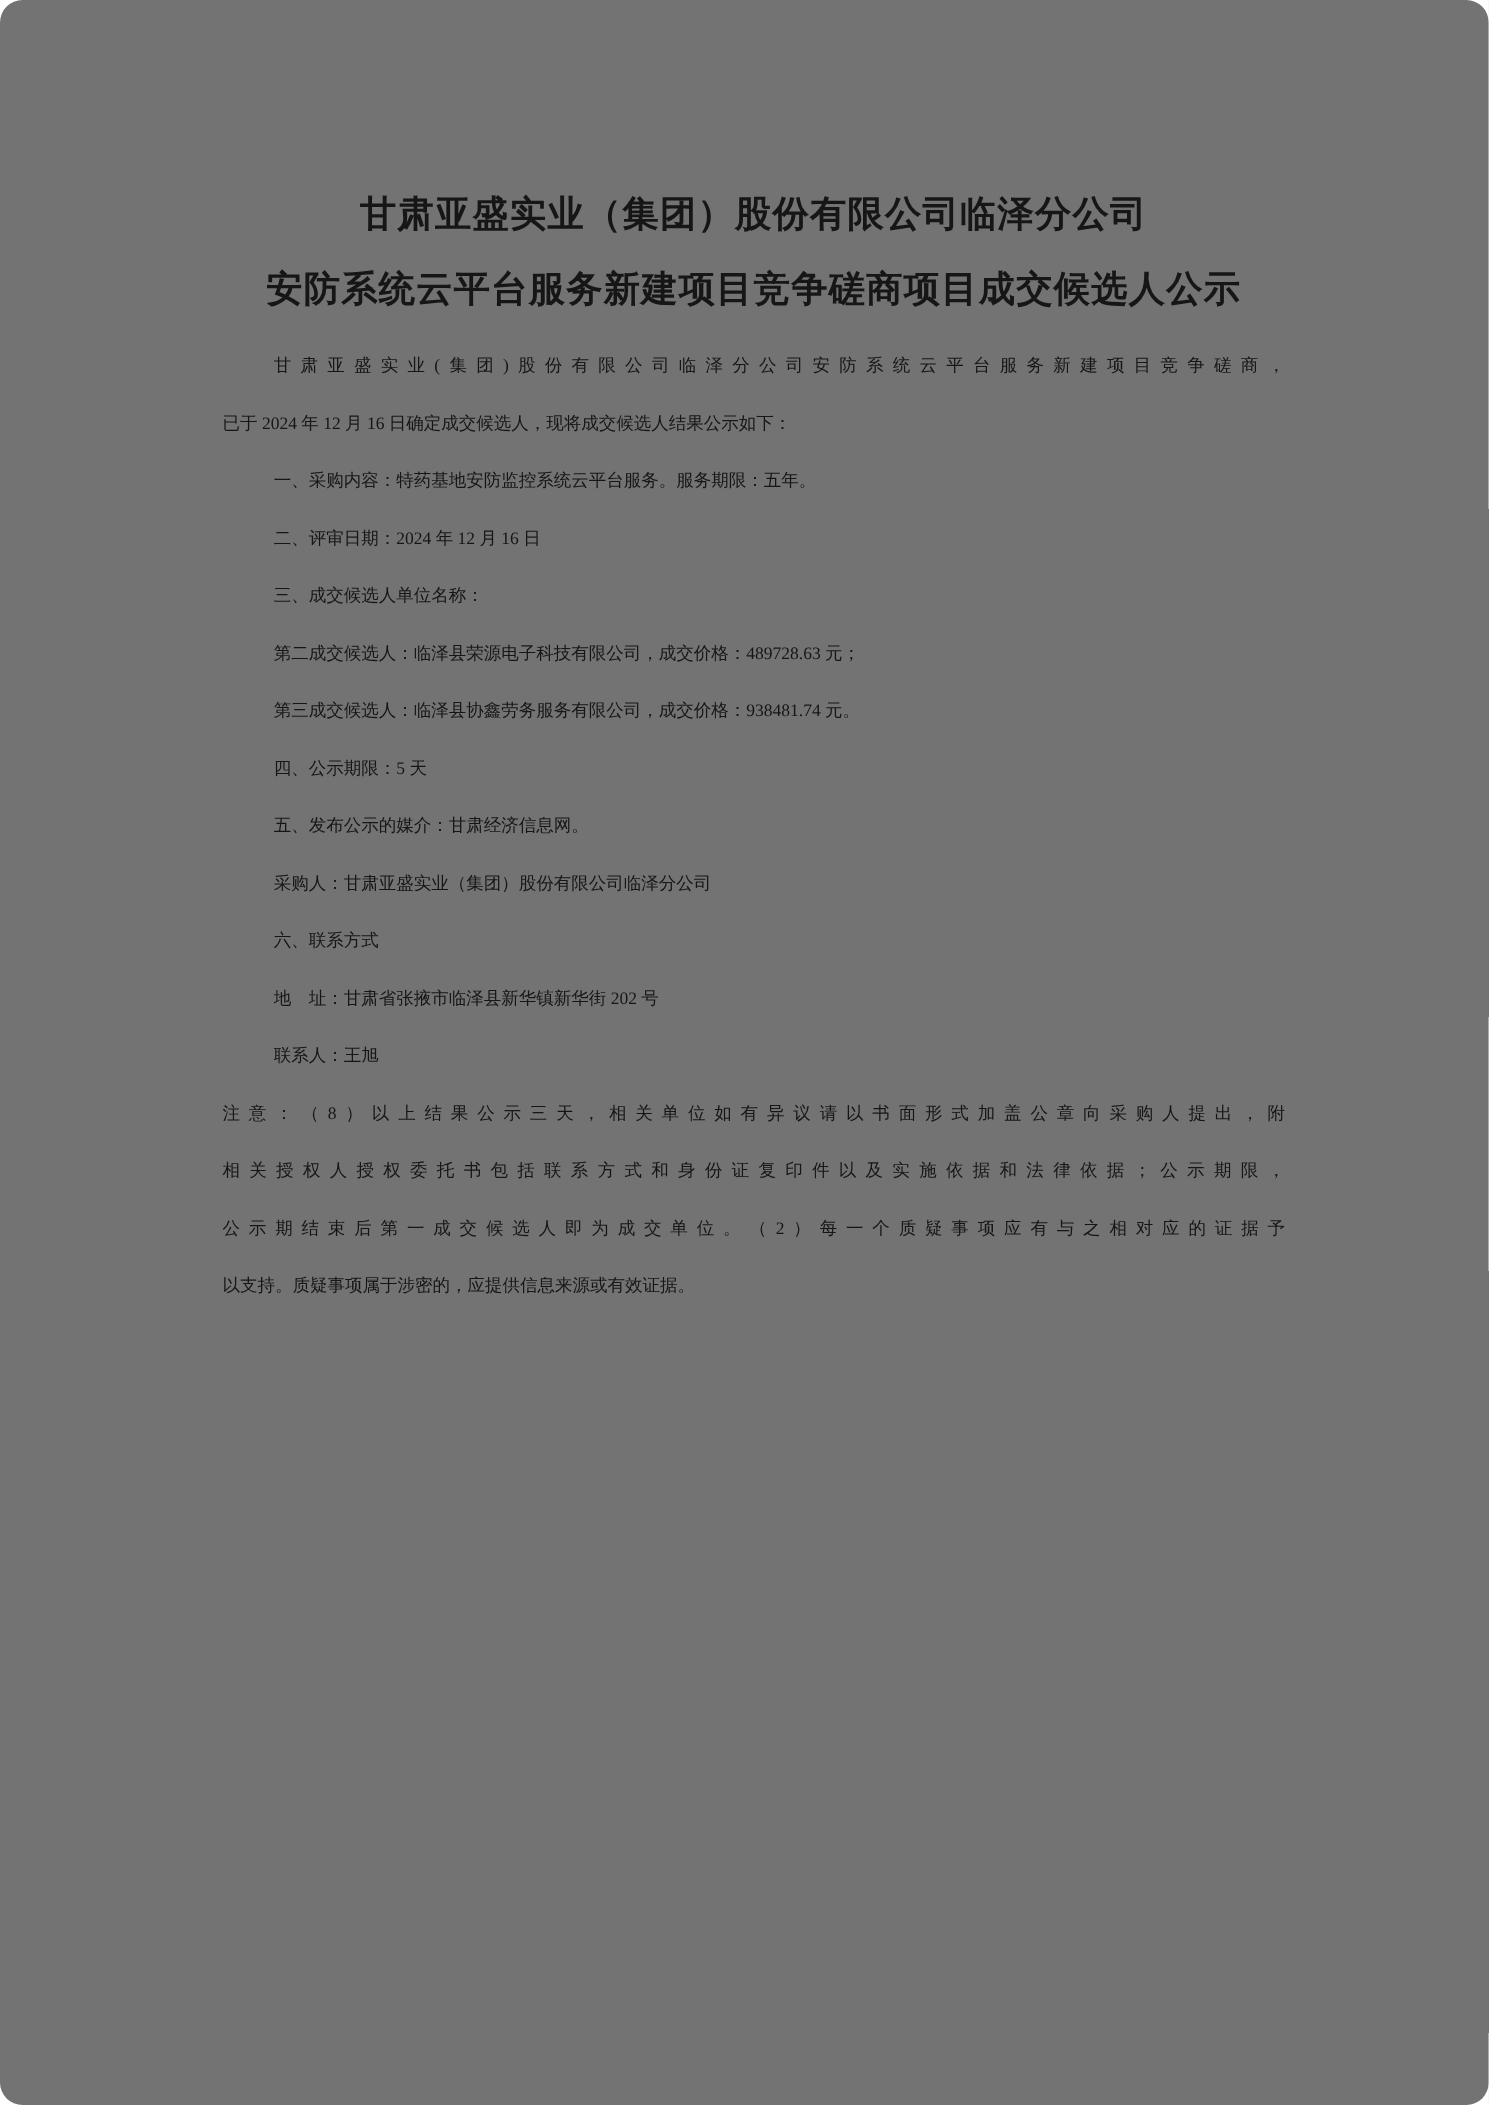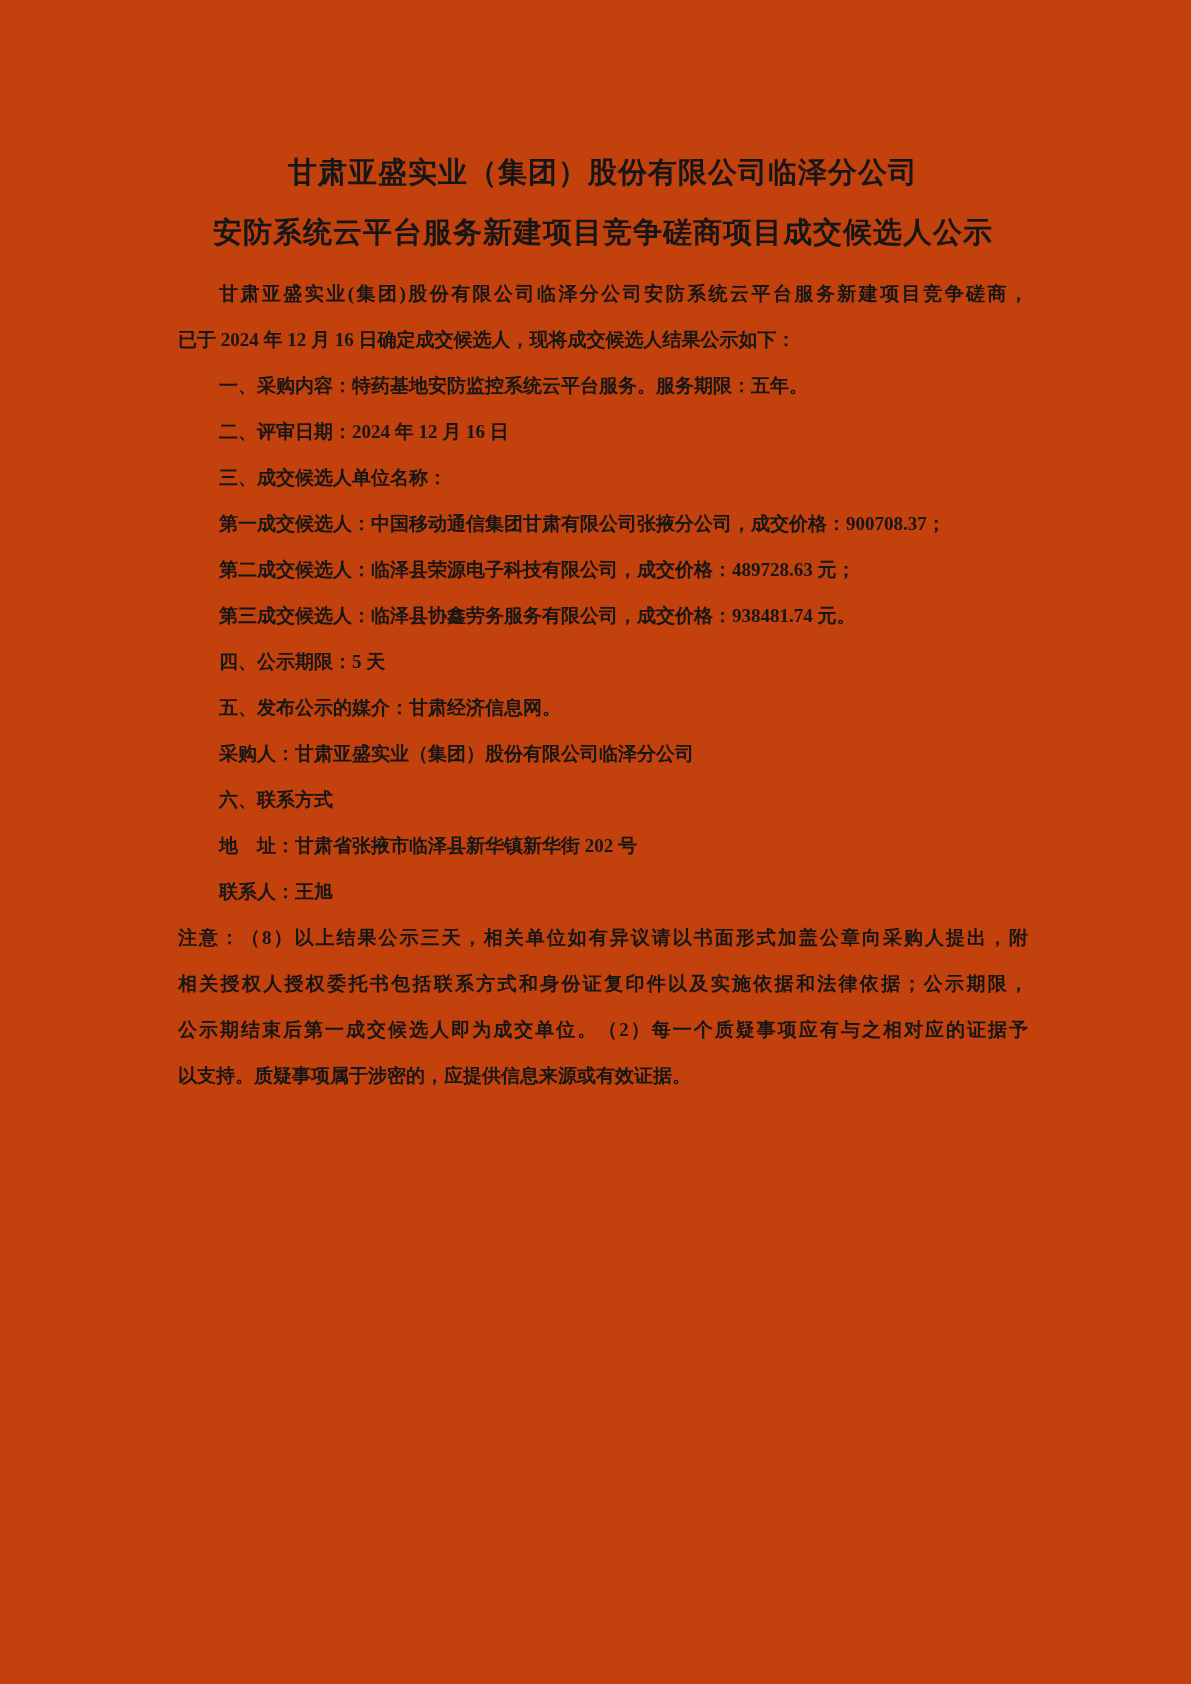--- a/index.html
+++ b/index.html
@@ -4,24 +4,25 @@
 <style>
   html, body {
     margin: 0;
     padding: 0;
     background: #ffffff;
   }
   .page {
     position: relative;
     width: 1191px;
     height: 1684px;
-    background: #c2410c;
+    background: #737373;
     overflow: hidden;
     font-family: "Liberation Serif", "DejaVu Serif", serif;
     color: #161616;
+    border-radius: 18px;
   }
   .content {
     position: absolute;
     left: 178px;
     top: 150px;
     width: 850px;
   }
   .doc-title {
     font-family: "Liberation Sans", "DejaVu Sans", sans-serif;
     font-weight: bold;
@@ -29,23 +30,22 @@
     line-height: 44px;
     text-align: center;
     margin: 0;
     letter-spacing: 1px;
   }
   .doc-subtitle {
     margin-top: 16px;
   }
   .doc-body {
     margin-top: 17px;
-    font-size: 19px;
+    font-size: 14px;
     line-height: 46px;
-    font-weight: bold;
   }
   .ln {
     min-height: 46px;
     white-space: nowrap;
   }
   .ln.indent {
     text-indent: 41px;
   }
   .ln.fill {
     white-space: normal;
@@ -60,21 +60,20 @@
   <div class="content">
     <h1 class="doc-title">甘肃亚盛实业（集团）股份有限公司临泽分公司</h1>
     <h2 class="doc-title doc-subtitle">安防系统云平台服务新建项目竞争磋商项目成交候选人公示</h2>
 
     <div class="doc-body">
       <div class="ln indent fill">甘肃亚盛实业(集团)股份有限公司临泽分公司安防系统云平台服务新建项目竞争磋商，</div>
       <div class="ln">已于 2024 年 12 月 16 日确定成交候选人，现将成交候选人结果公示如下：</div>
       <div class="ln indent">一、采购内容：特药基地安防监控系统云平台服务。服务期限：五年。</div>
       <div class="ln indent">二、评审日期：2024 年 12 月 16 日</div>
       <div class="ln indent">三、成交候选人单位名称：</div>
-      <div class="ln indent">第一成交候选人：中国移动通信集团甘肃有限公司张掖分公司，成交价格：900708.37；</div>
       <div class="ln indent">第二成交候选人：临泽县荣源电子科技有限公司，成交价格：489728.63 元；</div>
       <div class="ln indent">第三成交候选人：临泽县协鑫劳务服务有限公司，成交价格：938481.74 元。</div>
       <div class="ln indent">四、公示期限：5 天</div>
       <div class="ln indent">五、发布公示的媒介：甘肃经济信息网。</div>
       <div class="ln indent">采购人：甘肃亚盛实业（集团）股份有限公司临泽分公司</div>
       <div class="ln indent">六、联系方式</div>
       <div class="ln indent">地　址：甘肃省张掖市临泽县新华镇新华街 202 号</div>
       <div class="ln indent">联系人：王旭</div>
       <div class="ln fill">注意：（8）以上结果公示三天，相关单位如有异议请以书面形式加盖公章向采购人提出，附</div>
       <div class="ln fill">相关授权人授权委托书包括联系方式和身份证复印件以及实施依据和法律依据；公示期限，</div>

